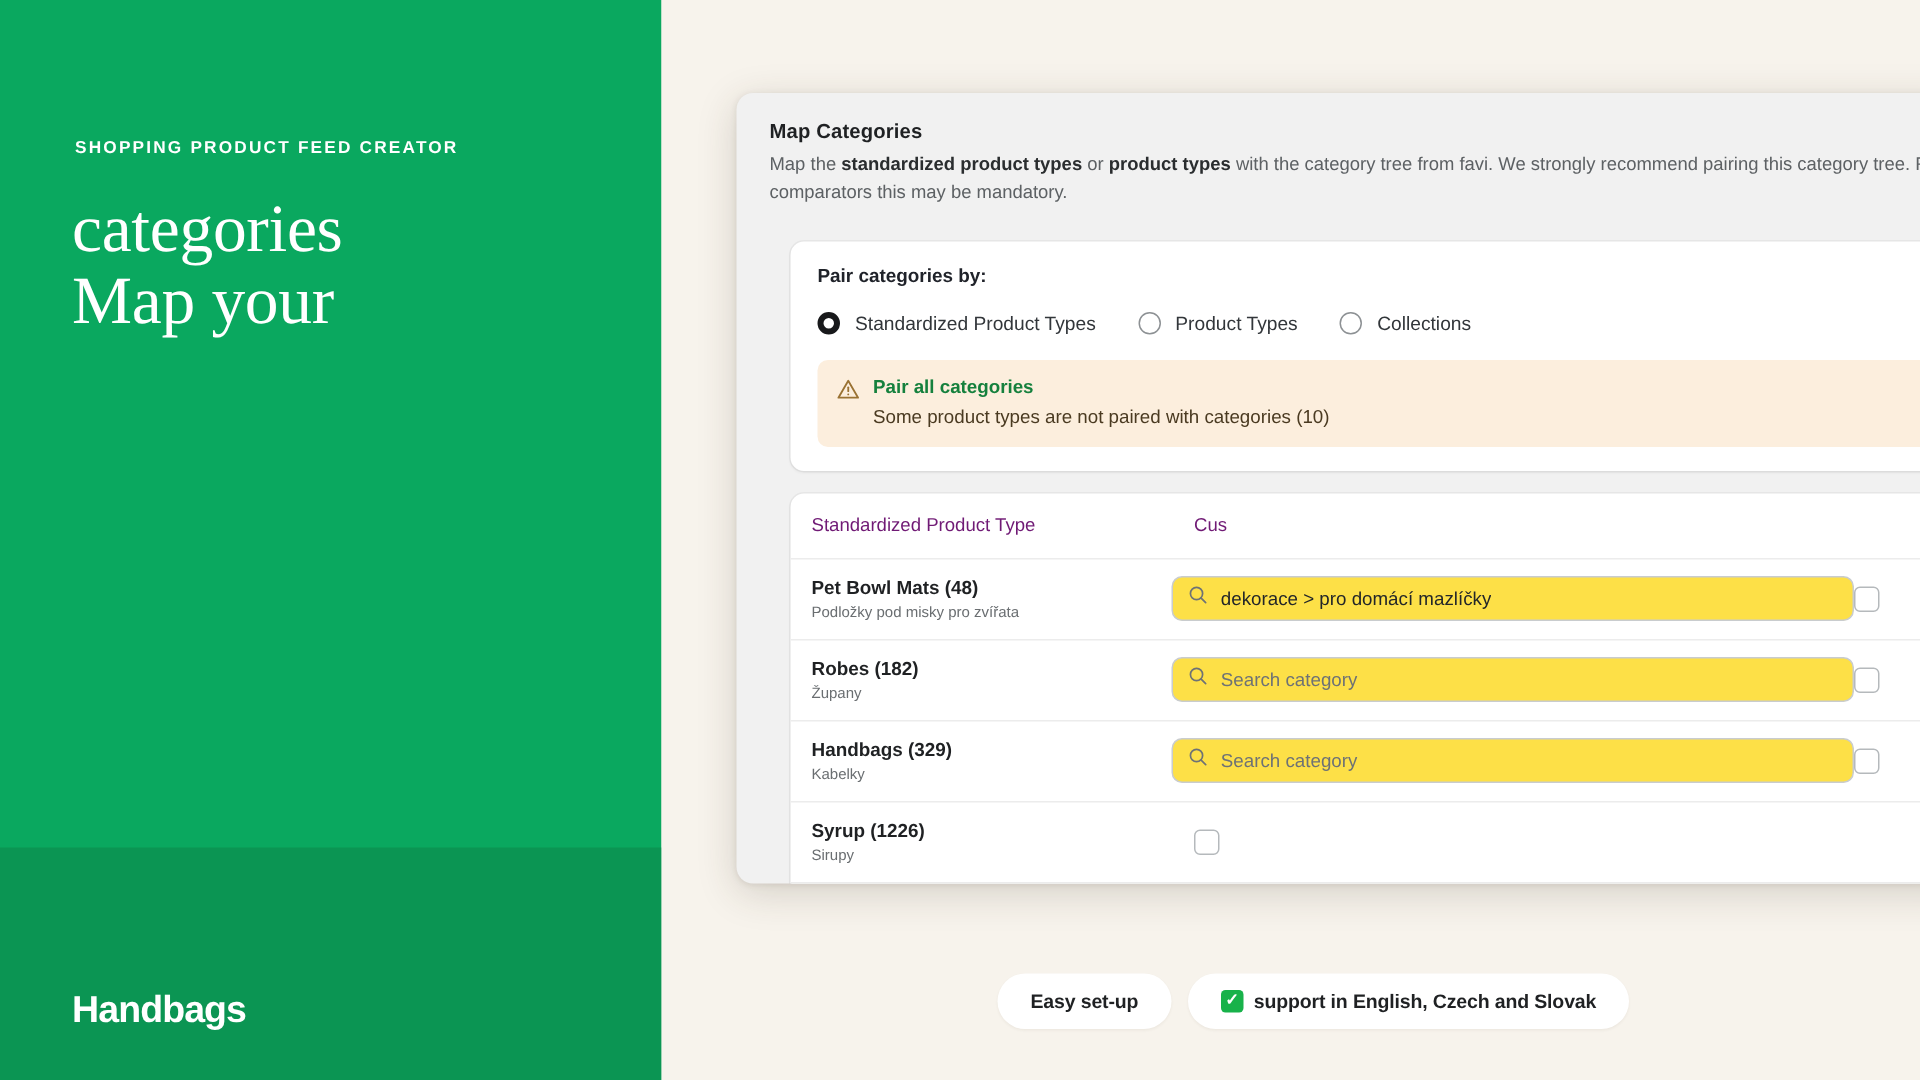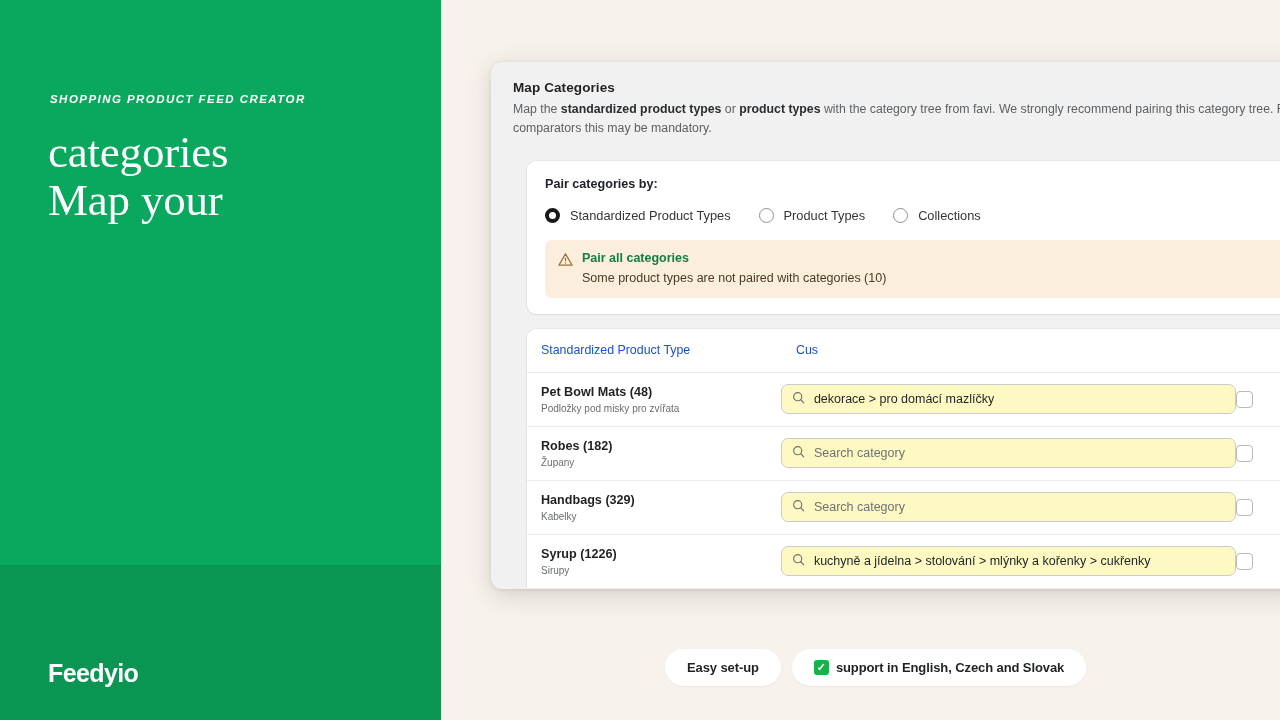--- a/index.html
+++ b/index.html
@@ -10,21 +10,21 @@
   }
   #stage { position:relative; width:1280px; height:720px; overflow:hidden; }
 
   
   .green-panel { position:absolute; left:0; top:0; width:441px; height:720px; background:#0aa85f; }
   .green-panel-lower { position:absolute; left:0; top:565px; width:441px; height:155px; background:#0b9553; }
 
   .eyebrow {
     position:absolute; left:50px; top:93px; width:360px;
     font-size:11.5px; font-weight:bold; letter-spacing:1.45px;
-    color:#ffffff; text-transform:uppercase;font-style:italic;
+    color:#ffffff; text-transform:uppercase;
   }
   .hero-title {
     position:absolute; left:48px; top:128px; width:380px;
     font-family:"Liberation Serif", serif;
     font-size:45px; line-height:1.07; font-weight:normal;
     color:#ffffff; letter-spacing:-0.2px;
   }
   .brand-logo {
     position:absolute; left:48px; top:659px;
     font-size:25px; font-weight:bold; color:#ffffff; letter-spacing:-0.6px;
@@ -70,35 +70,35 @@
     margin-top:17px; background:#fceedd; border-radius:7px;
     padding:11px 14px 13px 13px; display:flex; gap:9px;
   }
   .warn-ico { flex:0 0 auto; margin-top:1px; }
   .warn-title { font-size:12.5px; font-weight:bold; color:#15803d; }
   .warn-sub { margin-top:6px; font-size:12.5px; color:#4a3a21; }
 
   
   .panel-table { margin-top:15px; border-radius:9px 9px 0 0; overflow:hidden; }
   .t-head { display:flex; align-items:center; height:43px; padding:0 0 0 14px; }
-  .th { font-size:12.4px; color:#1d4ed8; }
+  .th { font-size:12.4px; color:#701a75; }
   .th-a { width:255px; }
   .th-b { width:455px; }
   .th-c { width:80px; }
 
   .t-row { display:flex; align-items:center; min-height:54px; border-top:1px solid #ececec; padding:0 0 0 14px; }
   .cell-a { width:255px; padding-right:8px; }
   .r-name { font-size:12.6px; font-weight:bold; color:#1f2123; }
   .r-sub  { margin-top:4px; font-size:10px; color:#6a6e71; }
   .cell-b { width:455px; }
   .cell-c { width:80px; display:flex; align-items:center; }
 
   .search {
     height:30px; width:455px; border:1px solid #c9ccce; border-radius:7px;
-    background:#fef9c3; display:flex; align-items:center; padding:0 10px; gap:9px;
+    background:#fde047; display:flex; align-items:center; padding:0 10px; gap:9px;
   }
   .search-val { font-size:12.5px; color:#232629; white-space:nowrap; overflow:hidden; }
   .search-val.ph { color:#6e7275; }
 
   .chk { width:17px; height:17px; border:1.4px solid #b5b9bc; border-radius:4px; background:#fff; }
 
   
   .pills { position:absolute; left:665px; top:649px; display:flex; gap:11px; align-items:center; }
   .pill {
     background:#ffffff; border-radius:999px; height:37px;
@@ -119,21 +119,21 @@
 
   <div class="green-panel">
     <div class="green-panel-lower"></div>
   </div>
 
   <div class="eyebrow">SHOPPING PRODUCT FEED CREATOR</div>
   <div class="hero-title">
     <div>categories</div>
     <div>Map your</div>
   </div>
-  <div class="brand-logo">Feedyio</div>
+  <div class="brand-logo">Handbags</div>
 
   <div class="cream"></div>
 
   <div class="app-card">
 
     <div class="card-head">
       <div class="card-title">Map Categories</div>
       <div class="card-desc"><span>Map the </span><b>standardized product types</b><span> or </span><b>product types</b><span> with the category tree from favi. We strongly recommend pairing this category tree. For some catalogues or comparators this may be mandatory.</span></div>
     </div>
 
@@ -237,31 +237,20 @@
         <div class="cell-c">
           <span class="chk"></span>
         </div>
       </div>
 
       <div class="t-row">
         <div class="cell-a">
           <div class="r-name">Syrup (1226)</div>
           <div class="r-sub">Sirupy</div>
         </div>
-        <div class="cell-b">
-          <div class="search">
-            <span>
-              <svg width="13" height="13" viewBox="0 0 16 16">
-                  <circle cx="7" cy="7" r="5" fill="none" stroke="#6e7275" stroke-width="1.4"></circle>
-                  <line x1="10.8" y1="10.8" x2="14.5" y2="14.5" stroke="#6e7275" stroke-width="1.4" stroke-linecap="round"></line>
-                </svg>
-            </span>
-            <span class="search-val">kuchyně a jídelna &gt; stolování &gt; mlýnky a kořenky &gt; cukřenky</span>
-          </div>
-        </div>
         <div class="cell-c">
           <span class="chk"></span>
         </div>
       </div>
 
       <div class="t-row">
         
         
         
       </div>

